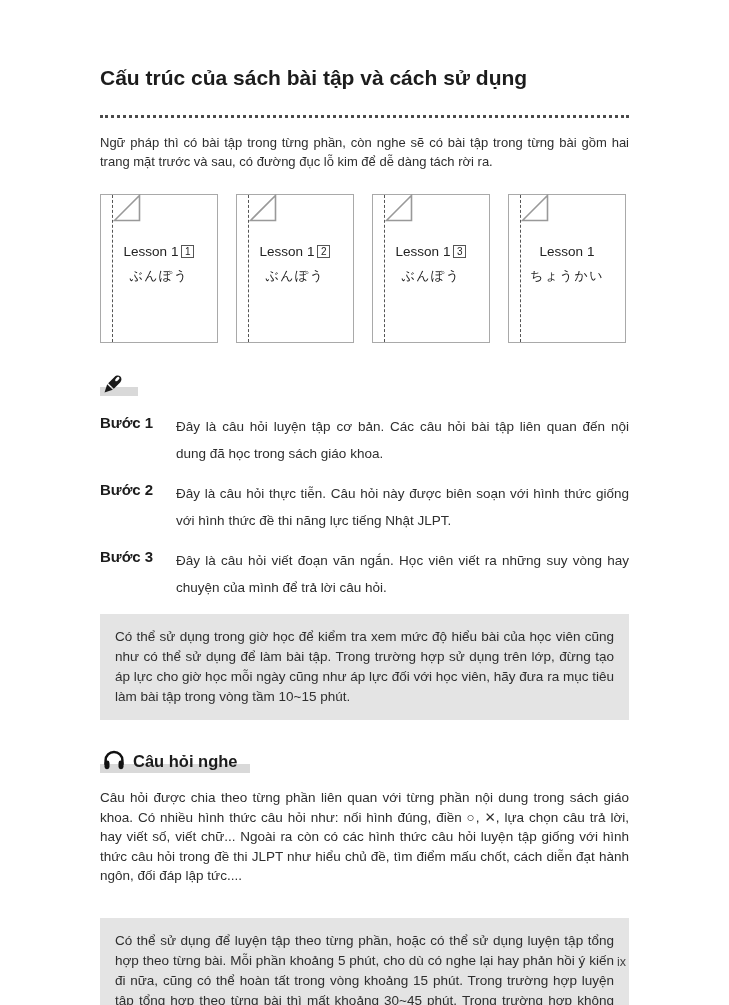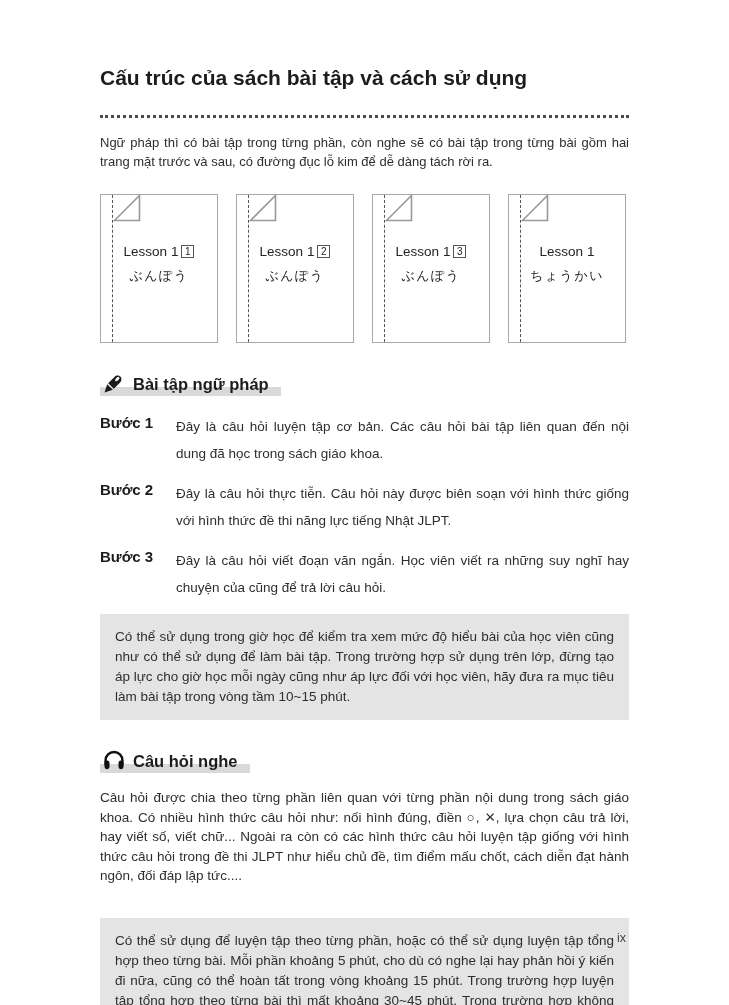--- a/index.html
+++ b/index.html
@@ -46,21 +46,21 @@
 
   .note-box {
     background:#e4e4e4; padding:13px 15px;
     font-size:13.5px; line-height:20px; text-align:justify; color:#2e2e2e;
     margin:8px 0 0 0;
   }
   .mt26 { margin-top:28px; }
 
   p.body-para { font-size:13.5px; line-height:19.5px; text-align:justify; margin:0 0 32px 0; color:#2e2e2e; }
 
-  .page-number { position:absolute; right:103px; bottom:60px; font-size:12.5px; color:#444; }
+  .page-number { position:absolute; right:103px; bottom:36px; font-size:12.5px; color:#444; }
 </style>
 </head>
 <body>
 
 <div class="page">
 
   <h1 class="title">Cấu trúc của sách bài tập và cách sử dụng</h1>
   <div class="dotted-rule"></div>
 
   <p class="intro">Ngữ pháp thì có bài tập trong từng phần, còn nghe sẽ có bài tập trong từng bài gồm hai trang mặt trước và sau, có đường đục lỗ kim để dễ dàng tách rời ra.</p>
@@ -119,36 +119,35 @@
     </div>
   </div>
 
   <div>
     <div class="sec-header">
       <svg viewBox="0 0 24 24">
         <path d="M2.5 21.5 L5.2 13.2 L10.8 18.8 Z" fill="#1a1a1a"></path>
         <path d="M6.2 12.2 L12.5 5.9 C14.2 4.2 16.9 4.1 18.4 5.6 C19.9 7.1 19.8 9.8 18.1 11.5 L11.8 17.8 Z" fill="#1a1a1a"></path>
         <ellipse cx="15.3" cy="8.1" rx="2.7" ry="1.4" fill="#ffffff" transform="rotate(-45 15.3 8.1)"></ellipse>
       </svg>
-      <span class="sec-title">Bài tập ngữ pháp</span>
     </div>
   </div>
 
   <div class="steps">
     <div class="step">
       <div class="step-label">Bước 1</div>
       <div class="step-text">Đây là câu hỏi luyện tập cơ bản. Các câu hỏi bài tập liên quan đến nội dung đã học trong sách giáo khoa.</div>
     </div>
     <div class="step">
       <div class="step-label">Bước 2</div>
       <div class="step-text">Đây là câu hỏi thực tiễn. Câu hỏi này được biên soạn với hình thức giống với hình thức đề thi năng lực tiếng Nhật JLPT.</div>
     </div>
     <div class="step">
       <div class="step-label">Bước 3</div>
-      <div class="step-text">Đây là câu hỏi viết đoạn văn ngắn. Học viên viết ra những suy nghĩ hay chuyện của cũng để trả lời câu hỏi.</div>
+      <div class="step-text">Đây là câu hỏi viết đoạn văn ngắn. Học viên viết ra những suy vòng hay chuyện của mình để trả lời câu hỏi.</div>
     </div>
   </div>
 
   <div class="note-box">Có thể sử dụng trong giờ học để kiểm tra xem mức độ hiểu bài của học viên cũng như có thể sử dụng để làm bài tập. Trong trường hợp sử dụng trên lớp, đừng tạo áp lực cho giờ học mỗi ngày cũng như áp lực đối với học viên, hãy đưa ra mục tiêu làm bài tập trong vòng tầm 10~15 phút.</div>
 
   <div class="mt26">
     <div class="sec-header">
       <svg viewBox="0 0 24 24">
         <path d="M3.6 16 V12.4 C3.6 7.8 7.4 4 12 4 C16.6 4 20.4 7.8 20.4 12.4 V16" fill="none" stroke="#111111" stroke-width="2.5" stroke-linecap="round"></path>
         <rect x="2.5" y="12.6" width="5" height="8.6" rx="2.4" fill="#111111"></rect>

